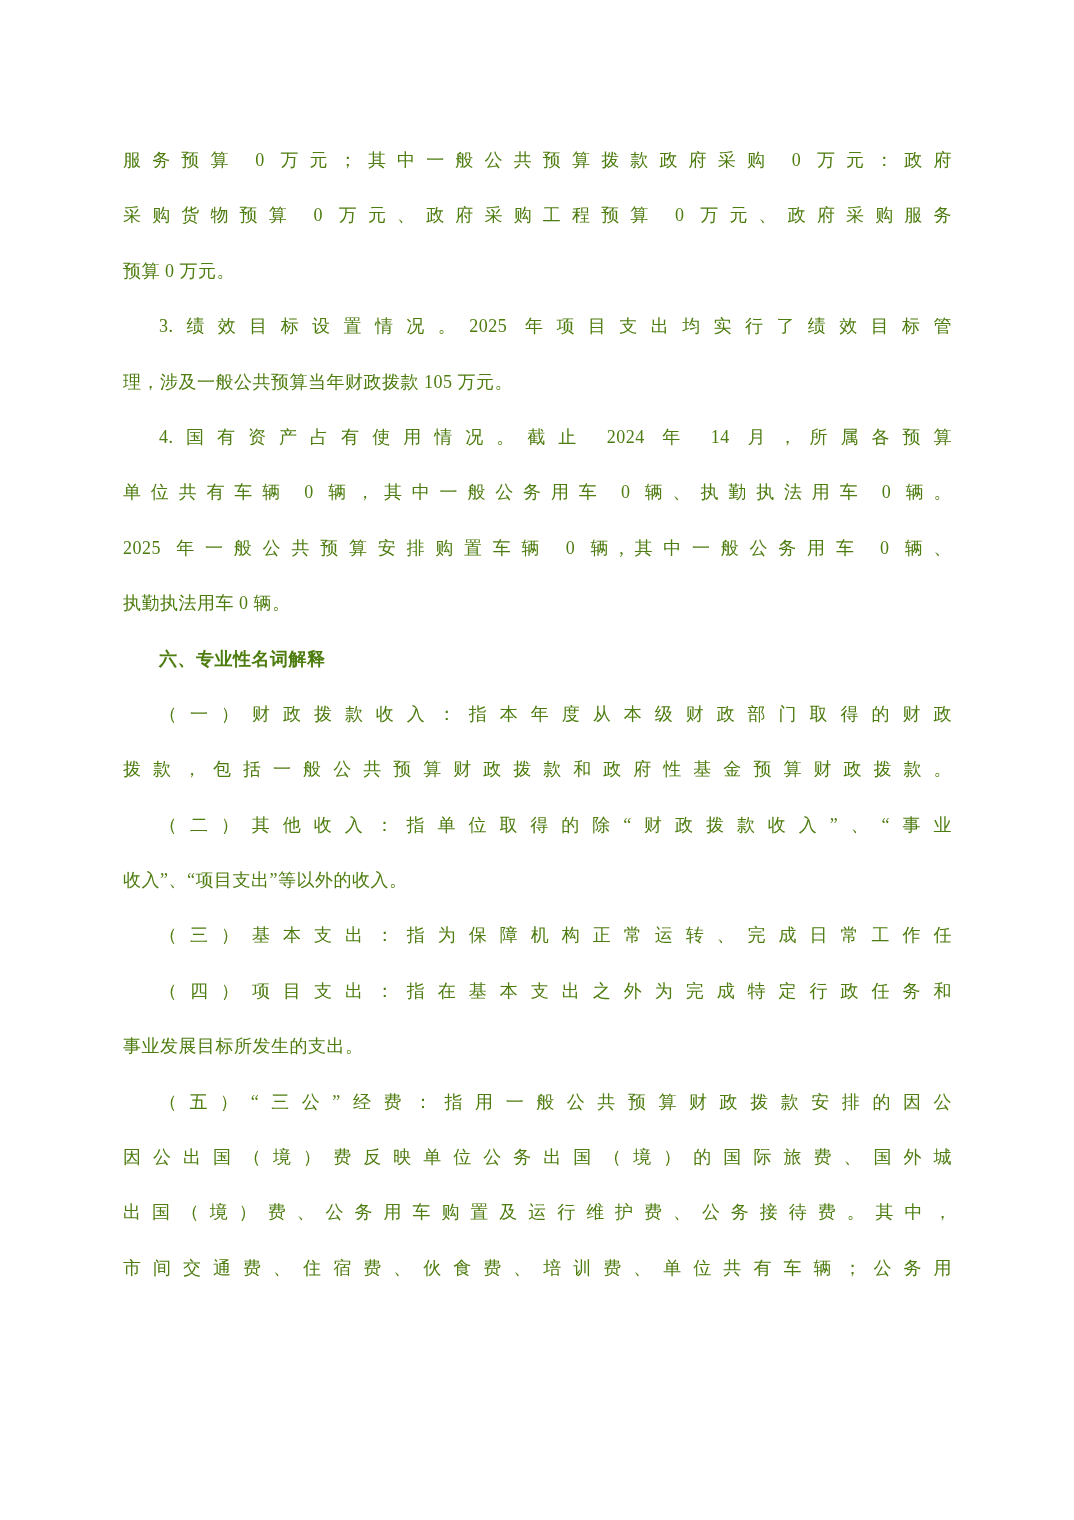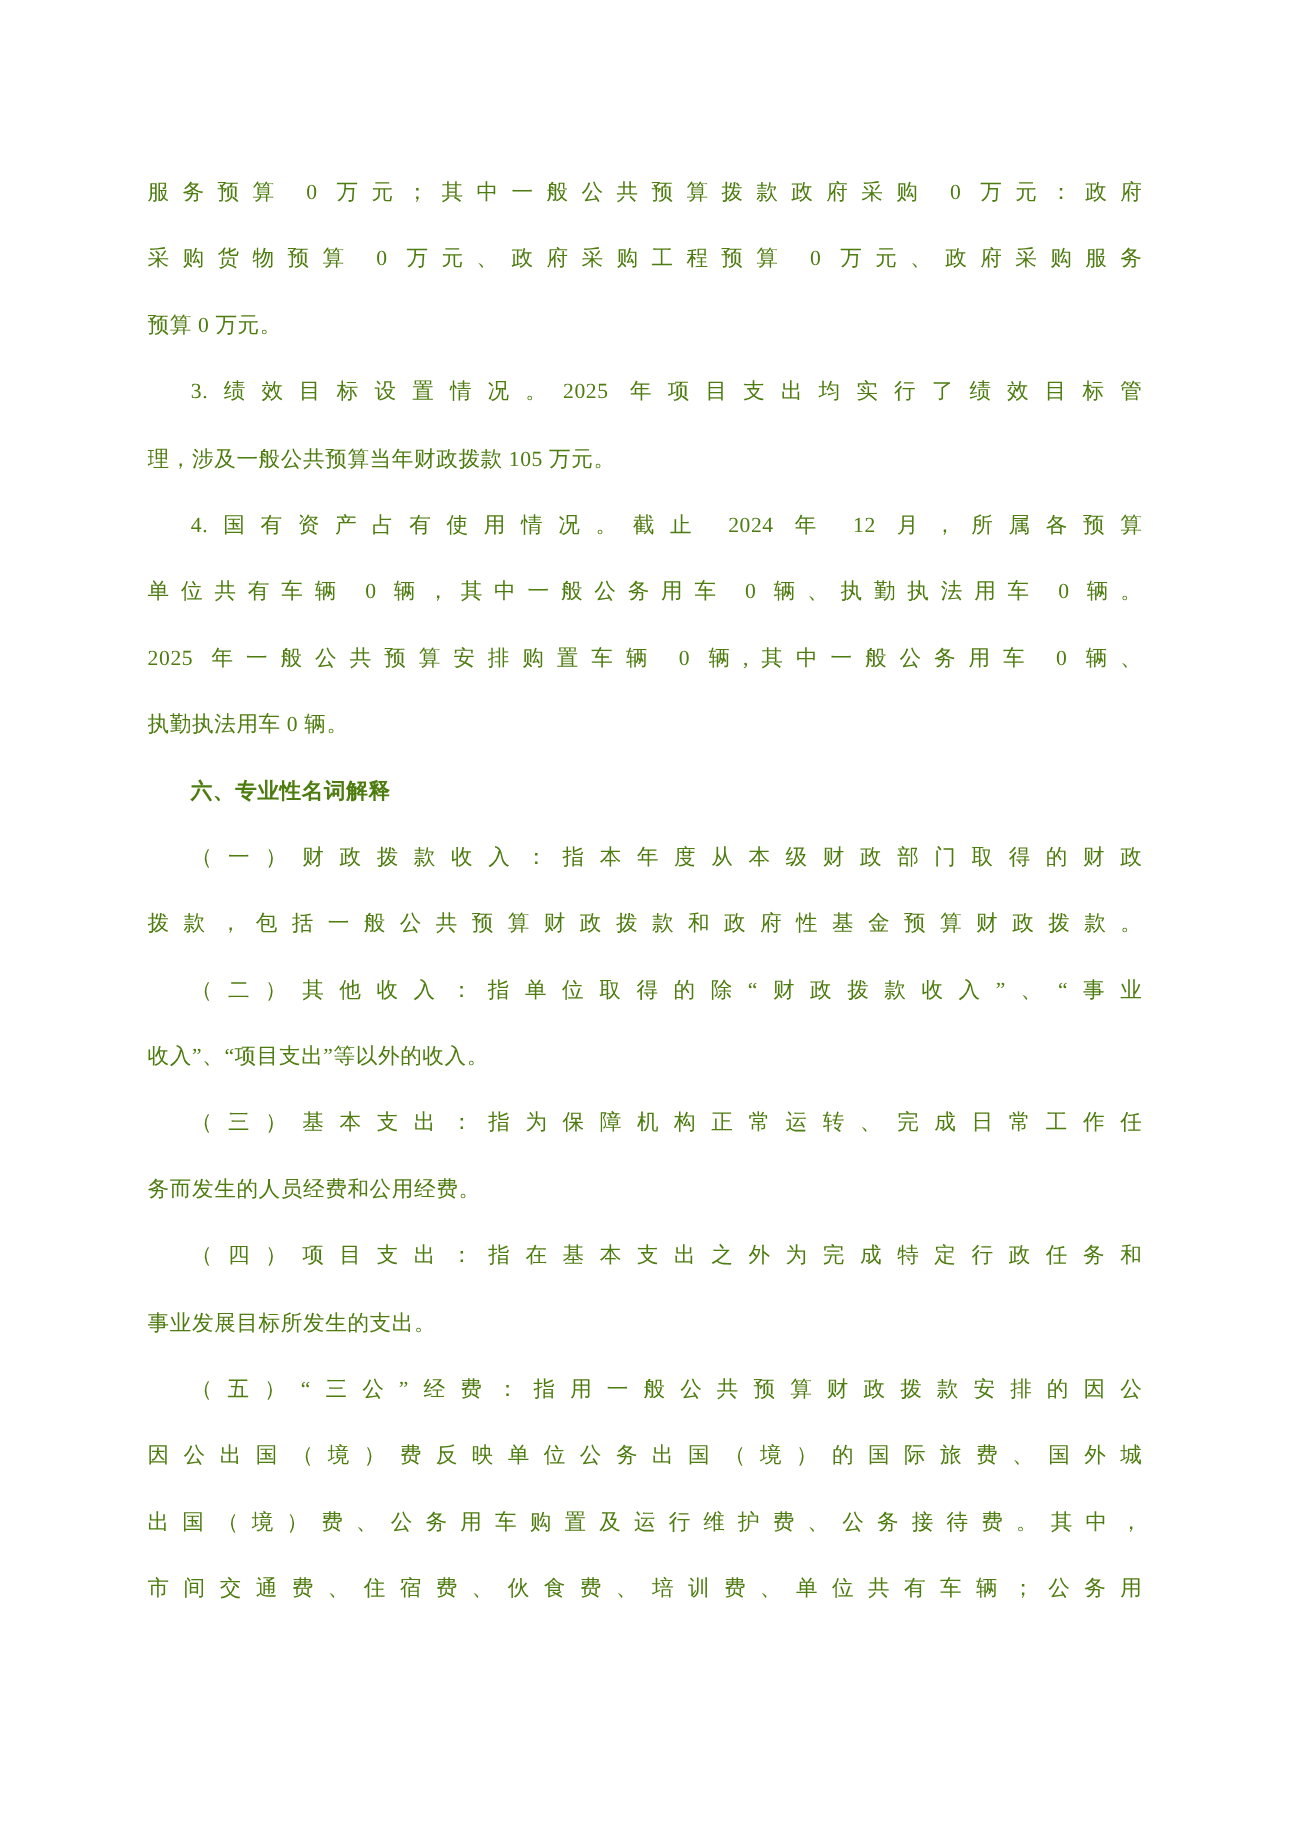--- a/index.html
+++ b/index.html
@@ -50,35 +50,34 @@
 <div class="page">
   <div class="content">
 
     <p class="line full">服务预算 0 万元；其中一般公共预算拨款政府采购 0 万元：政府</p>
     <p class="line full">采购货物预算 0 万元、政府采购工程预算 0 万元、政府采购服务</p>
     <p class="line">预算 0 万元。</p>
 
     <p class="line ind full">3.绩效目标设置情况。2025 年项目支出均实行了绩效目标管</p>
     <p class="line">理，涉及一般公共预算当年财政拨款 105 万元。</p>
 
-    <p class="line ind full">4.国有资产占有使用情况。截止 2024 年 12 月，所属各预算</p>
+    <p class="line ind full">4.国有资产占有使用情况。截止 2024 年 14 月，所属各预算</p>
     <p class="line full">单位共有车辆 0 辆，其中一般公务用车 0 辆、执勤执法用车 0 辆。</p>
     <p class="line full">2025 年一般公共预算安排购置车辆 0 辆,其中一般公务用车 0 辆、</p>
     <p class="line">执勤执法用车 0 辆。</p>
 
     <p class="line ind heading">六、专业性名词解释</p>
 
     <p class="line ind full">（一）财政拨款收入：指本年度从本级财政部门取得的财政</p>
     <p class="line full">拨款，包括一般公共预算财政拨款和政府性基金预算财政拨款。</p>
 
     <p class="line ind full">（二）其他收入：指单位取得的除“财政拨款收入”、“事业</p>
     <p class="line">收入”、“项目支出”等以外的收入。</p>
 
     <p class="line ind full">（三）基本支出：指为保障机构正常运转、完成日常工作任</p>
-    <p class="line">务而发生的人员经费和公用经费。</p>
 
     <p class="line ind full">（四）项目支出：指在基本支出之外为完成特定行政任务和</p>
     <p class="line">事业发展目标所发生的支出。</p>
 
     <p class="line ind full">（五）“三公”经费：指用一般公共预算财政拨款安排的因公</p>
     <p class="line full">因公出国（境）费反映单位公务出国（境）的国际旅费、国外城</p>
     <p class="line full">出国（境）费、公务用车购置及运行维护费、公务接待费。其中，</p>
     <p class="line full">市间交通费、住宿费、伙食费、培训费、单位共有车辆；公务用</p>
 
   </div>

